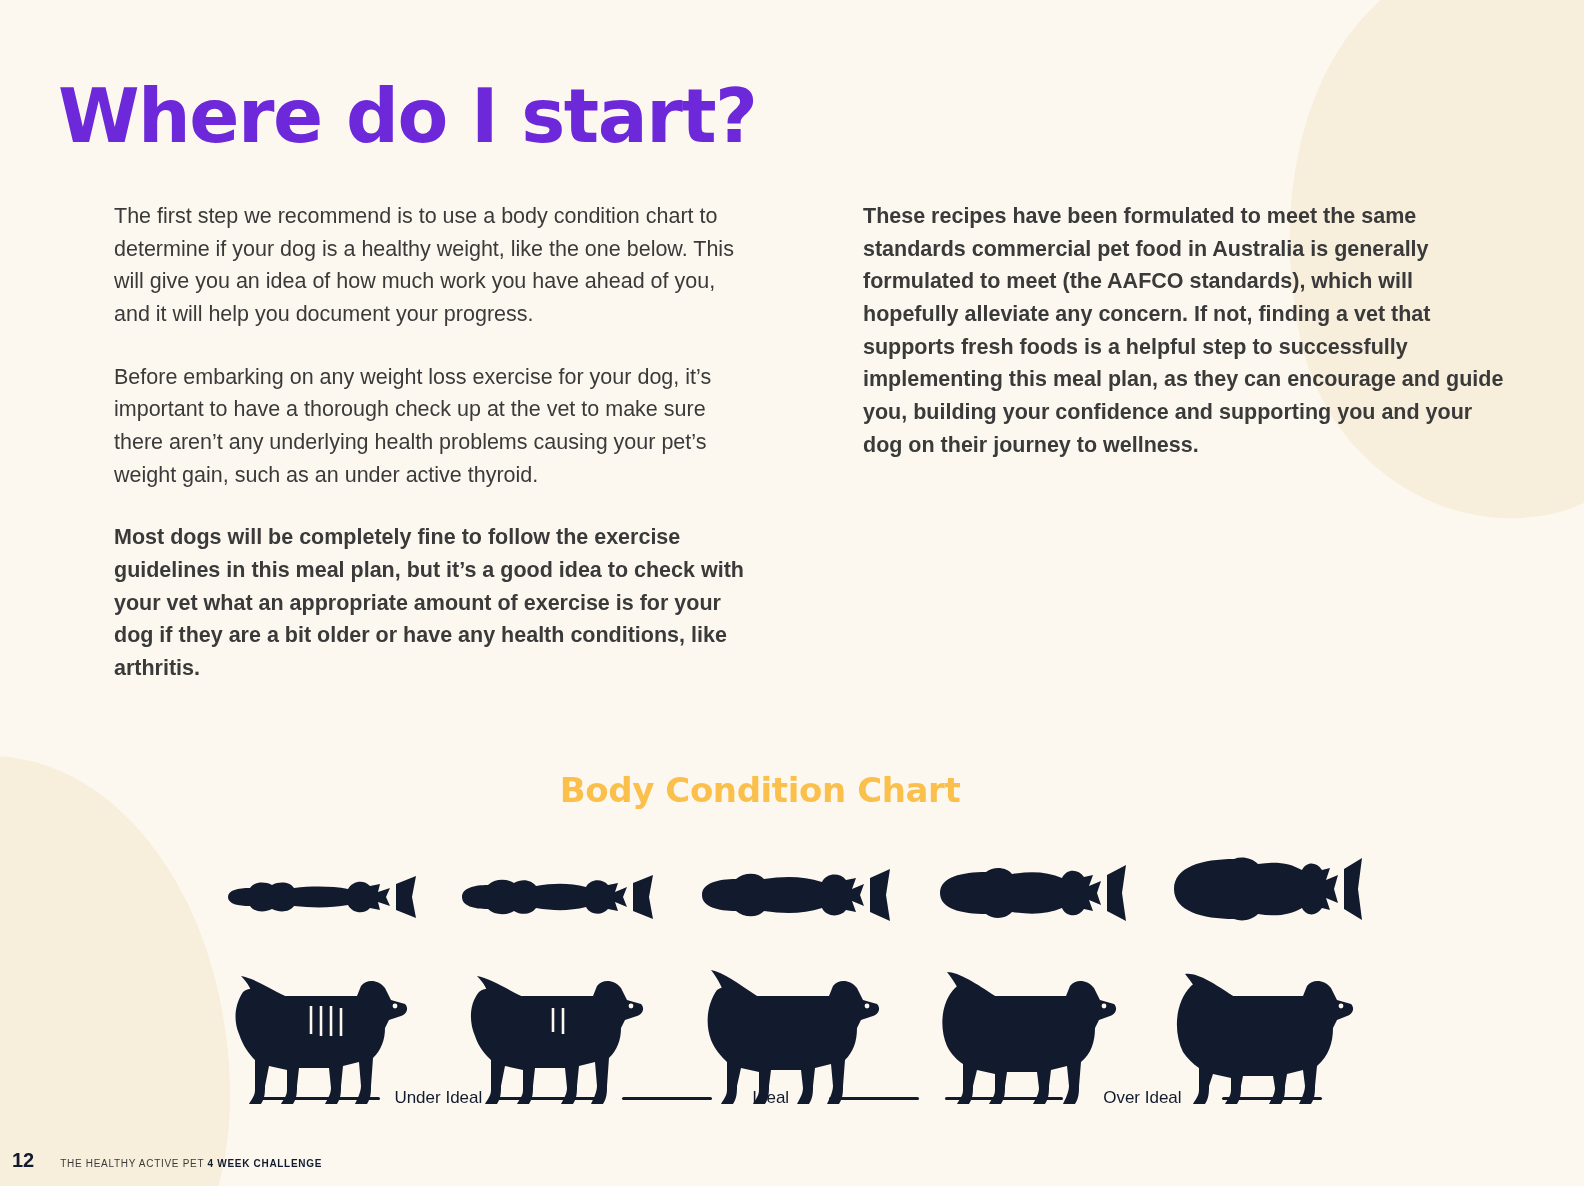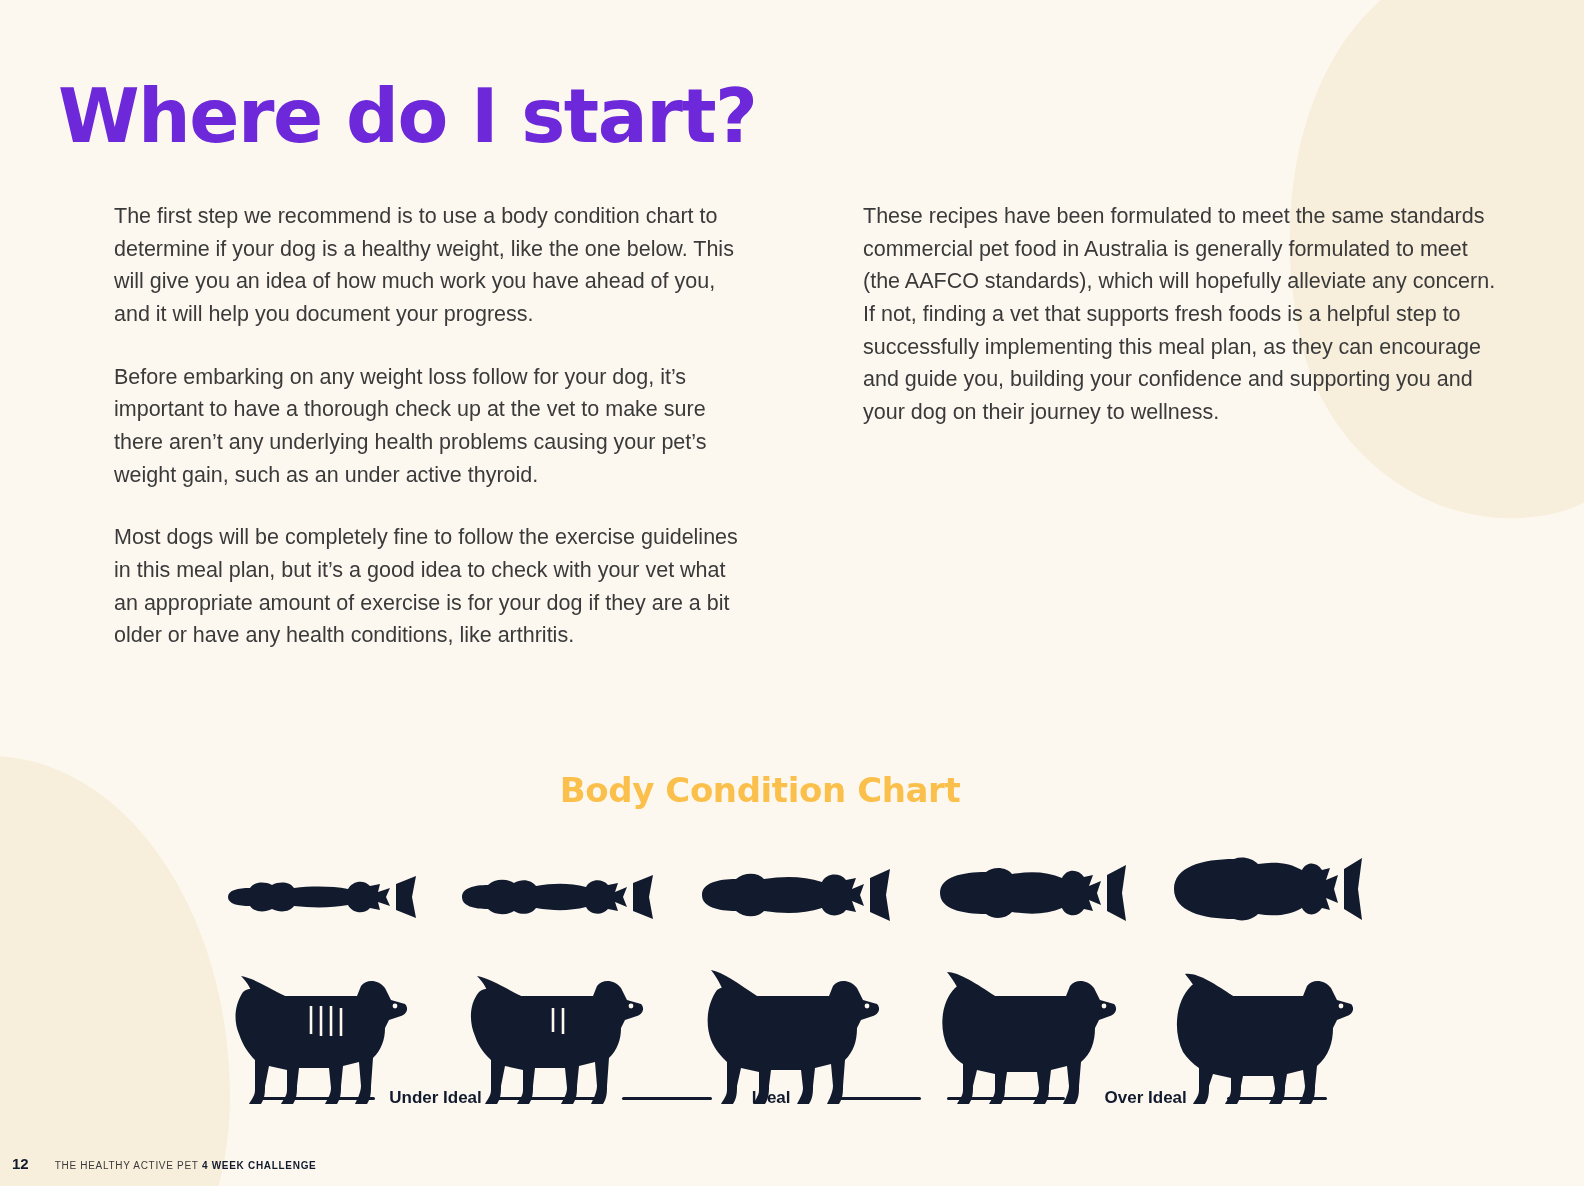--- a/index.html
+++ b/index.html
@@ -67,21 +67,21 @@
   .col {
     width: 645px;
   }
   .col p {
     margin: 0 0 30px 0;
     font-size: 21.5px;
     line-height: 1.52;
     color: #3A3A3A;
     font-family: "Liberation Sans", sans-serif;
   }
-  .col p:last-child { margin-bottom: 0; }
+  .col p:last-child { margin-bottom: 0; font-weight: bold; }
 
   .chart-title {
     position: absolute;
     top: 770px;
     left: 0;
     width: 1520px;
     text-align: center;
     font-size: 34px;
     font-weight: bold;
     color: #FBBF4C;
@@ -119,21 +119,21 @@
     justify-content: center;
   }
   .label-group {
     display: flex;
     align-items: center;
     gap: 14px;
   }
   .label-group + .label-group { margin-left: 26px; gap: 40px; }
   .lbl-text {
     font-size: 17px;
-    font-weight: bold;
+    font-weight: normal;
     color: #121B2E;
     white-space: nowrap;
     font-family: "Liberation Sans", sans-serif;
   }
   .rule {
     height: 3px;
     background: #121B2E;
     border-radius: 2px;
   }
   .rule.w1 { width: 118px; }
@@ -145,21 +145,21 @@
 
   .footer {
     position: absolute;
     bottom: 14px;
     left: 12px;
     display: flex;
     align-items: baseline;
     gap: 26px;
   }
   .page-num {
-    font-size: 15px;
+    font-size: 20px;
     font-weight: bold;
     color: #121B2E;
   }
   .footer-text {
     font-size: 10px;
     letter-spacing: 0.7px;
     color: #3A3A3A;
   }
   .footer-text .bold {
     font-weight: bold;
@@ -172,21 +172,21 @@
 <div class="blob blob-right"></div>
 <div class="blob blob-left"></div>
 
 <div class="page">
 
   <h1 class="title">Where do I start?</h1>
 
   <div class="columns">
     <div class="col">
       <p>The first step we recommend is to use a body condition chart to determine if your dog is a healthy weight, like the one below. This will give you an idea of how much work you have ahead of you, and it will help you document your progress.</p>
-      <p>Before embarking on any weight loss follow for your dog, it’s important to have a thorough check up at the vet to make sure there aren’t any underlying health problems causing your pet’s weight gain, such as an under active thyroid.</p>
+      <p>Before embarking on any weight loss exercise for your dog, it’s important to have a thorough check up at the vet to make sure there aren’t any underlying health problems causing your pet’s weight gain, such as an under active thyroid.</p>
       <p>Most dogs will be completely fine to follow the exercise guidelines in this meal plan, but it’s a good idea to check with your vet what an appropriate amount of exercise is for your dog if they are a bit older or have any health conditions, like arthritis.</p>
     </div>
     <div class="col">
       <p>These recipes have been formulated to meet the same standards commercial pet food in Australia is generally formulated to meet (the AAFCO standards), which will hopefully alleviate any concern. If not, finding a vet that supports fresh foods is a helpful step to successfully implementing this meal plan, as they can encourage and guide you, building your confidence and supporting you and your dog on their journey to wellness.</p>
     </div>
   </div>
 
   <div class="chart-title">Body Condition Chart</div>
 
   <div class="chart">

